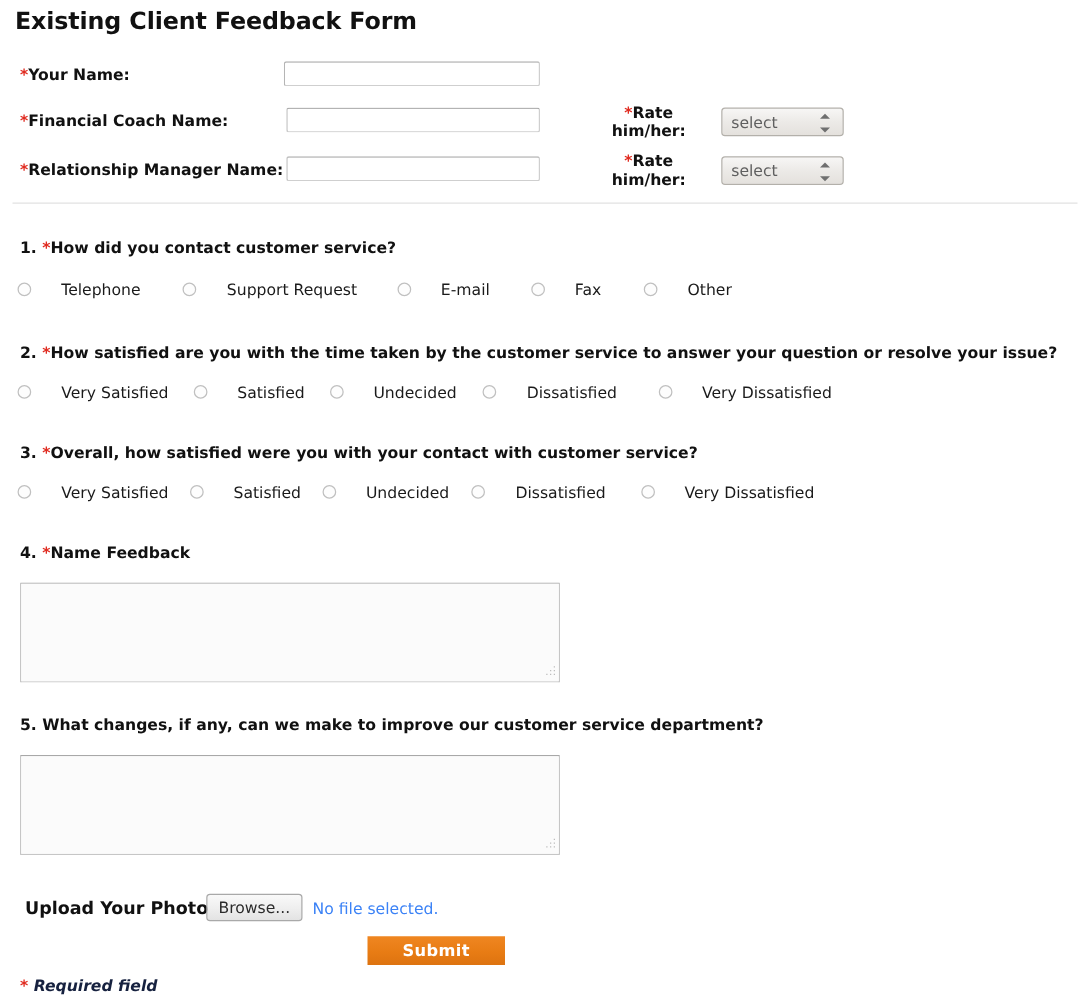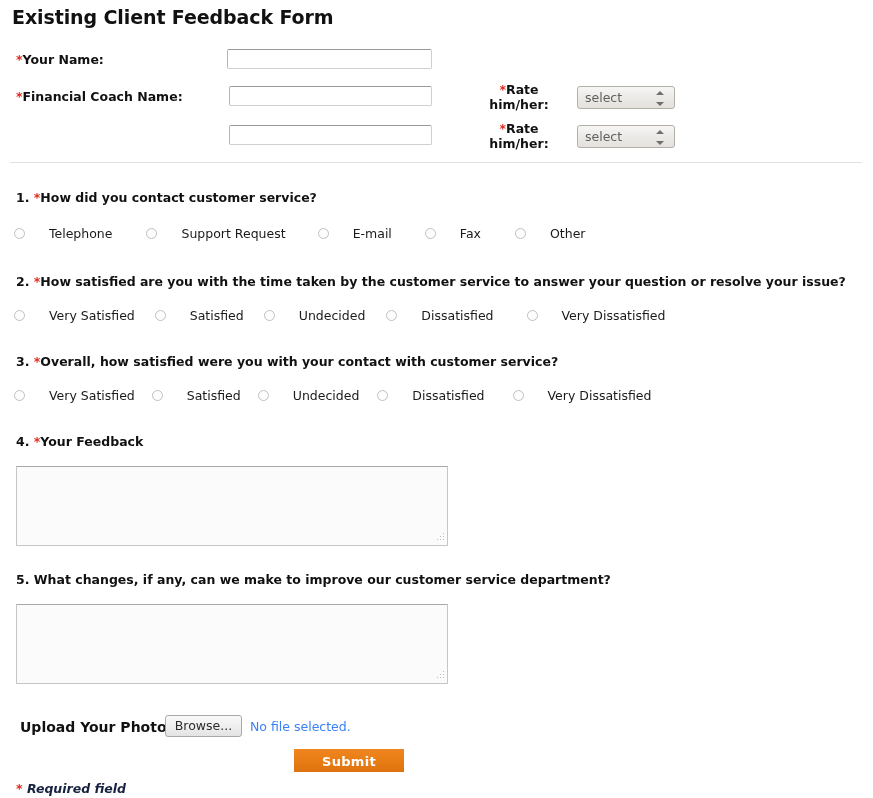--- a/index.html
+++ b/index.html
@@ -239,20 +239,23 @@
   <div class="field-label" style="left:16px; top:52px;">
     <span class="req">*</span><span>Your Name:</span>
   </div>
   <input class="text-input" style="left: 227px; top: 49px; width: 205px;" placeholder="">
 
   <div class="field-label" style="left:16px; top:89px;">
     <span class="req">*</span><span>Financial Coach Name:</span>
   </div>
   <input class="text-input" style="left: 229px; top: 86px; width: 203px;" placeholder="">
 
+  <div class="field-label" style="left:16px; top:128px;">
+    <span class="req">*</span><span>Relationship Manager Name:</span>
+  </div>
   <input class="text-input" style="left: 229px; top: 125px; width: 203px;" placeholder="">
 
   <div class="rate-label" style="left:469px; top:82px;">
     <span class="req">*</span><span>Rate</span><br>
     <span>him/her:</span>
   </div>
   <div class="select-box" style="left:577px; top:86px;">
     <span>select</span>
     <span class="spin">
       <span class="tri up"></span>
@@ -293,21 +296,21 @@
   <div class="question" style="left:16px; top:354px;">
     <span>3.</span>
     <span class="req">*</span><span>Overall, how satisfied were you with your contact with customer service?</span>
   </div>
   <div class="opt-row" style="top:386px;">
     <span class="opt" style="margin-right:17px;"><span class="radio"></span><span class="opt-label">Very Satisfied</span></span><span class="opt" style="margin-right:17px;"><span class="radio"></span><span class="opt-label">Satisfied</span></span><span class="opt" style="margin-right:18px;"><span class="radio"></span><span class="opt-label">Undecided</span></span><span class="opt" style="margin-right:28px;"><span class="radio"></span><span class="opt-label">Dissatisfied</span></span><span class="opt"><span class="radio"></span><span class="opt-label">Very Dissatisfied</span></span>
   </div>
 
   <div class="question" style="left:16px; top:434px;">
     <span>4.</span>
-    <span class="req">*</span><span>Your Feedback</span>
+    <span class="req">*</span><span>Name Feedback</span>
   </div>
   <div class="textarea-box" style="left:16px; top:466px; width:432px; height:80px;">
     <span class="grip">
       <i style="right:0; top:0;"></i>
       <i style="right:0; top:3px;"></i>
         <i style="right:3px; top:3px;"></i>
       <i style="right:0; top:6px;"></i>
         <i style="right:3px; top:6px;"></i>
         <i style="right:6px; top:6px;"></i>
     </span>

